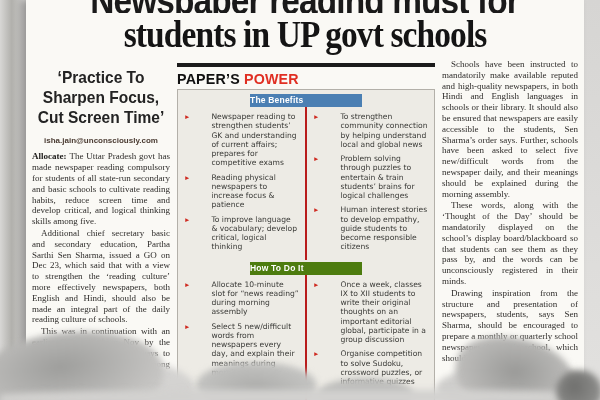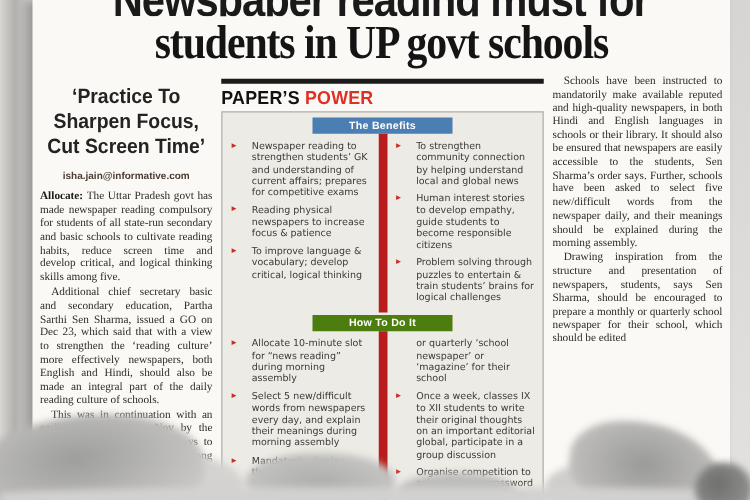--- a/index.html
+++ b/index.html
@@ -30,27 +30,27 @@
   .body-serif p{margin:0 0 1px;text-indent:9px;}
   .body-serif p.noindent{text-indent:0;}
   .body-serif b{color:#1c1a18;}
   
   .toprule{height:4px;background:#1b1b1b;margin-top:4px;}
   .pp-title{font-weight:800;font-size:15px;margin:3px 0 2px;transform:scaleX(.95);
          transform-origin:left;color:#111;letter-spacing:.2px;white-space:nowrap;}
   .pp-red{color:#e02f23;}
   .ibox{border:1px solid #b3b0a9;background:#edebe5;}
   .bar{width:112px;margin:0 auto;color:#fff;font-weight:bold;font-size:8.5px;
-         line-height:13px;height:13px;text-align:center;letter-spacing:.2px;}
+         line-height:13px;height:13px;letter-spacing:.2px;}
   .bar.blue{background:#4b7fb3;margin-top:4px;}
   .bar.red{background:#4d7c0f;margin-top:2px;}
   .grid{display:flex;}
   .gcol{flex:1;padding:5px 6px 3px;}
-  .gcol + .gcol{border-left:7px solid #b91c1c;}
-  .bullet{display:flex;gap:11px;margin:0 0 5px;}
+  .gcol + .gcol{border-left:2px solid #b91c1c;}
+  .bullet{display:flex;gap:21px;margin:0 0 5px;}
   .bullet .arr{color:#cf2a20;font-size:6.5px;line-height:10px;flex:0 0 auto;}
   .bullet .txt{font-family:"DejaVu Sans",sans-serif;font-size:7.6px;line-height:1.22;color:#3a3a37;}
   .bullet.cont .arr{visibility:hidden;}
   
   .blob{position:absolute;filter:blur(3px);z-index:6;}
   .b1{left:-22px;top:332px;width:185px;height:85px;transform:rotate(-7deg);
       background:radial-gradient(ellipse at 45% 40%,#9e9e9c,#c7c6c4 75%);
       border-radius:52% 60% 42% 55%;}
   .b1b{left:-30px;top:356px;width:225px;height:70px;background:#d4d3d1;border-radius:60% 50% 40% 50%;}
   .b2{left:196px;top:362px;width:120px;height:48px;background:radial-gradient(#aeaeac,#ccccca);
@@ -78,21 +78,21 @@
     <div class="hl-main">
       <span class="t">students in UP govt schools</span>
     </div>
 
     <div class="cols">
 
       <div class="colL">
         <div class="subhead">‘Practice To
 Sharpen Focus,
 Cut Screen Time’</div>
-        <div class="byline">isha.jain@informative.com</div>
+        <div class="byline">isha.jain@unconsciously.com</div>
         <div class="body-serif">
           <p class="noindent"><b>Allocate: </b><span>The Uttar Pradesh govt has made newspaper reading compulsory for students of all state-run secondary and basic schools to cultivate reading habits, reduce screen time and develop critical, and logical thinking skills among five.</span></p>
           <p>Additional chief secretary basic and secondary education, Partha Sarthi Sen Sharma, issued a GO on Dec 23, which said that with a view to strengthen the ‘reading culture’ more effectively newspapers, both English and Hindi, should also be made an integral part of the daily reading culture of schools.</p>
           <p>This was in continuation with an earlier GO, issued on Nov by the ACS, which had discussed ways to inculcate reading culture among students. Discouraging excessive screen time, the GO</p>
         </div>
       </div>
 
       <div class="colM">
         <div class="toprule"></div>
         <div class="pp-title">
@@ -115,25 +115,25 @@
                   <span class="txt">To improve language &amp; vocabulary; develop critical, logical thinking</span>
                 </div>
             </div>
             <div class="gcol">
               <div class="bullet">
                   <span class="arr">►</span>
                   <span class="txt">To strengthen community connection by helping understand local and global news</span>
                 </div>
               <div class="bullet">
                   <span class="arr">►</span>
-                  <span class="txt">Human interest stories to develop empathy, guide students to become responsible citizens</span>
+                  <span class="txt">Problem solving through puzzles to entertain &amp; train students’ brains for logical challenges</span>
                 </div>
               <div class="bullet">
                   <span class="arr">►</span>
-                  <span class="txt">Problem solving through puzzles to entertain &amp; train students’ brains for logical challenges</span>
+                  <span class="txt">Human interest stories to develop empathy, guide students to become responsible citizens</span>
                 </div>
             </div>
           </div>
           <div class="bar red">How To Do It</div>
           <div class="grid">
             <div class="gcol">
               <div class="bullet">
                   <span class="arr">►</span>
                   <span class="txt">Allocate 10-minute slot for “news reading” during morning assembly</span>
                 </div>
@@ -141,42 +141,39 @@
                   <span class="arr">►</span>
                   <span class="txt">Select 5 new/difficult words from newspapers every day, and explain their meanings during morning assembly</span>
                 </div>
               <div class="bullet">
                   <span class="arr">►</span>
                   <span class="txt">Mandatorily display these words, along with ‘Thought of the Day’ on school’s display board/blackboard</span>
                 </div>
 
             </div>
             <div class="gcol">
-              <div class="bullet cont">
-                  <span class="arr">►</span>
-                  <span class="txt">or quarterly ‘school newspaper’ or ‘magazine’ for their school</span>
-                </div>
               <div class="bullet">
                   <span class="arr">►</span>
                   <span class="txt">Once a week, classes IX to XII students to write their original thoughts on an important editorial global, participate in a group discussion</span>
                 </div>
               <div class="bullet">
                   <span class="arr">►</span>
                   <span class="txt">Organise competition to solve Sudoku, crossword puzzles, or informative quizzes published in newspapers</span>
                 </div>
 
             </div>
           </div>
         </div>
 
       </div>
 
       <div class="colR">
         <div class="body-serif">
           <p>Schools have been instructed to mandatorily make available reputed and high-quality newspapers, in both Hindi and English languages in schools or their library. It should also be ensured that newspapers are easily accessible to the students, Sen Sharma’s order says. Further, schools have been asked to select five new/difficult words from the newspaper daily, and their meanings should be explained during the morning assembly.</p>
+          <p>These words, along with the ‘Thought of the Day’ should be mandatorily displayed on the school’s display board/blackboard so that students can see them as they pass by, and the words can be unconsciously registered in their minds.</p>
           <p>Drawing inspiration from the structure and presentation of newspapers, students, says Sen Sharma, should be encouraged to prepare a monthly or quarterly school newspaper for their school, which should be edited</p>
         </div>
       </div>
 
     </div>
   </div>
 
   <div class="blob b1b"></div>
   <div class="blob b1"></div>
   <div class="blob b2"></div>

